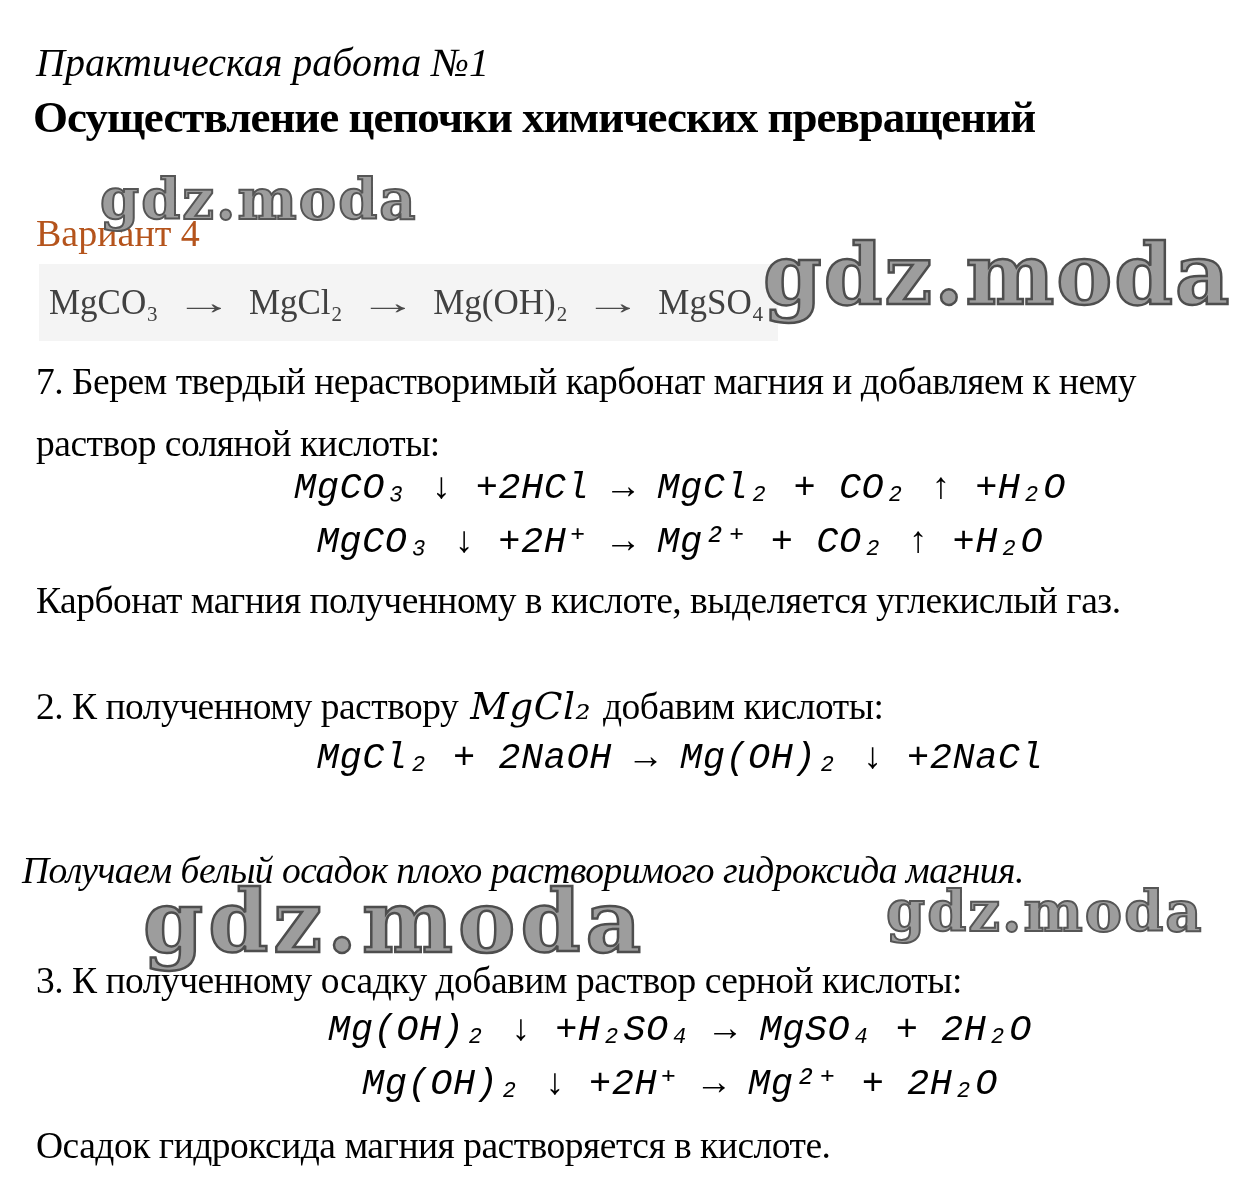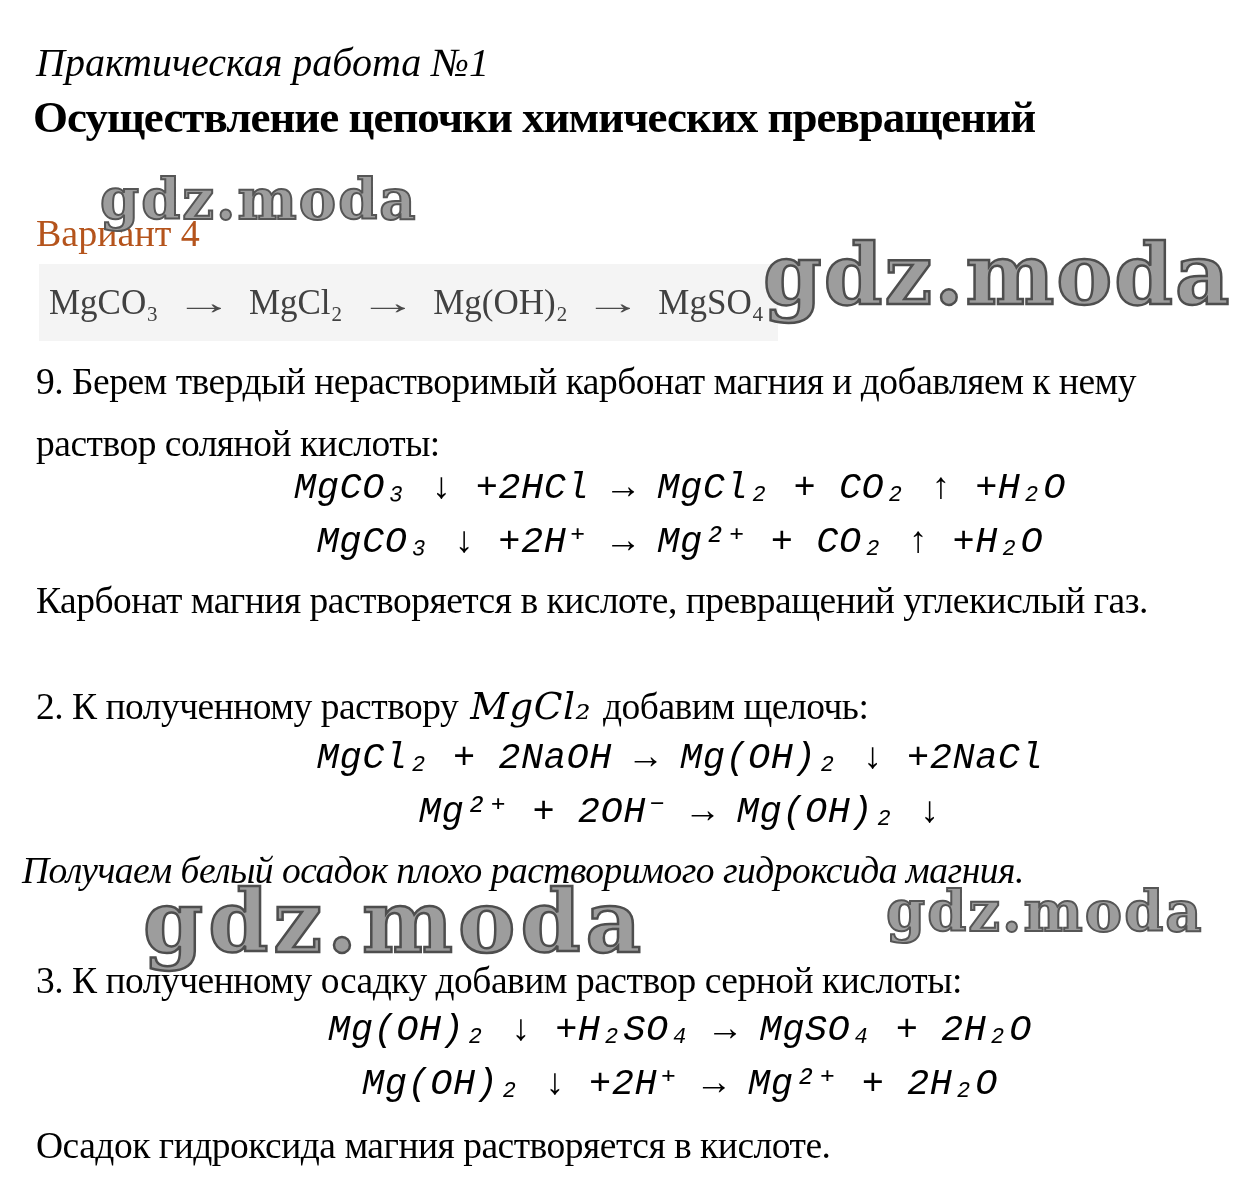--- a/index.html
+++ b/index.html
@@ -130,34 +130,33 @@
     <span class="arrow">→</span>
     <span>MgCl₂</span>
     <span class="arrow">→</span>
     <span>Mg(OH)₂</span>
     <span class="arrow">→</span>
     <span>MgSO₄</span>
   </div>
 
   <div class="abs wm wm2">gdz.moda</div>
 
-  <p class="abs para p1">9. Берем твердый нерастворимый карбонат магния и добавляем к нему раствор соляной кислоты:</p>
+  <p class="abs para p1">7. Берем твердый нерастворимый карбонат магния и добавляем к нему раствор соляной кислоты:</p>
 
   <div class="abs eqblock eq1">
     <div>MgCO₃ ↓ +2HCl → MgCl₂ + CO₂ ↑ +H₂O</div>
     <div>MgCO₃ ↓ +2H⁺ → Mg²⁺ + CO₂ ↑ +H₂O</div>
   </div>
 
-  <p class="abs para c1">Карбонат магния растворяется в кислоте, превращений углекислый газ.</p>
+  <p class="abs para c1">Карбонат магния полученному в кислоте, выделяется углекислый газ.</p>
 
-  <p class="abs para p2"><span>2. К полученному раствору</span><span class="formula-inline">MgCl₂</span><span class="intro-part-after">добавим щелочь:</span></p>
+  <p class="abs para p2"><span>2. К полученному раствору</span><span class="formula-inline">MgCl₂</span><span class="intro-part-after">добавим кислоты:</span></p>
 
   <div class="abs eqblock eq2">
     <div>MgCl₂ + 2NaOH → Mg(OH)₂ ↓ +2NaCl</div>
-    <div>Mg²⁺ + 2OH⁻ → Mg(OH)₂ ↓</div>
   </div>
 
   <p class="abs para c2">Получаем белый осадок плохо растворимого гидроксида магния.</p>
 
   <div class="abs wm wm3">gdz.moda</div>
   <div class="abs wm wm4">gdz.moda</div>
 
   <p class="abs para p3">3. К полученному осадку добавим раствор серной кислоты:</p>
 
   <div class="abs eqblock eq3">

